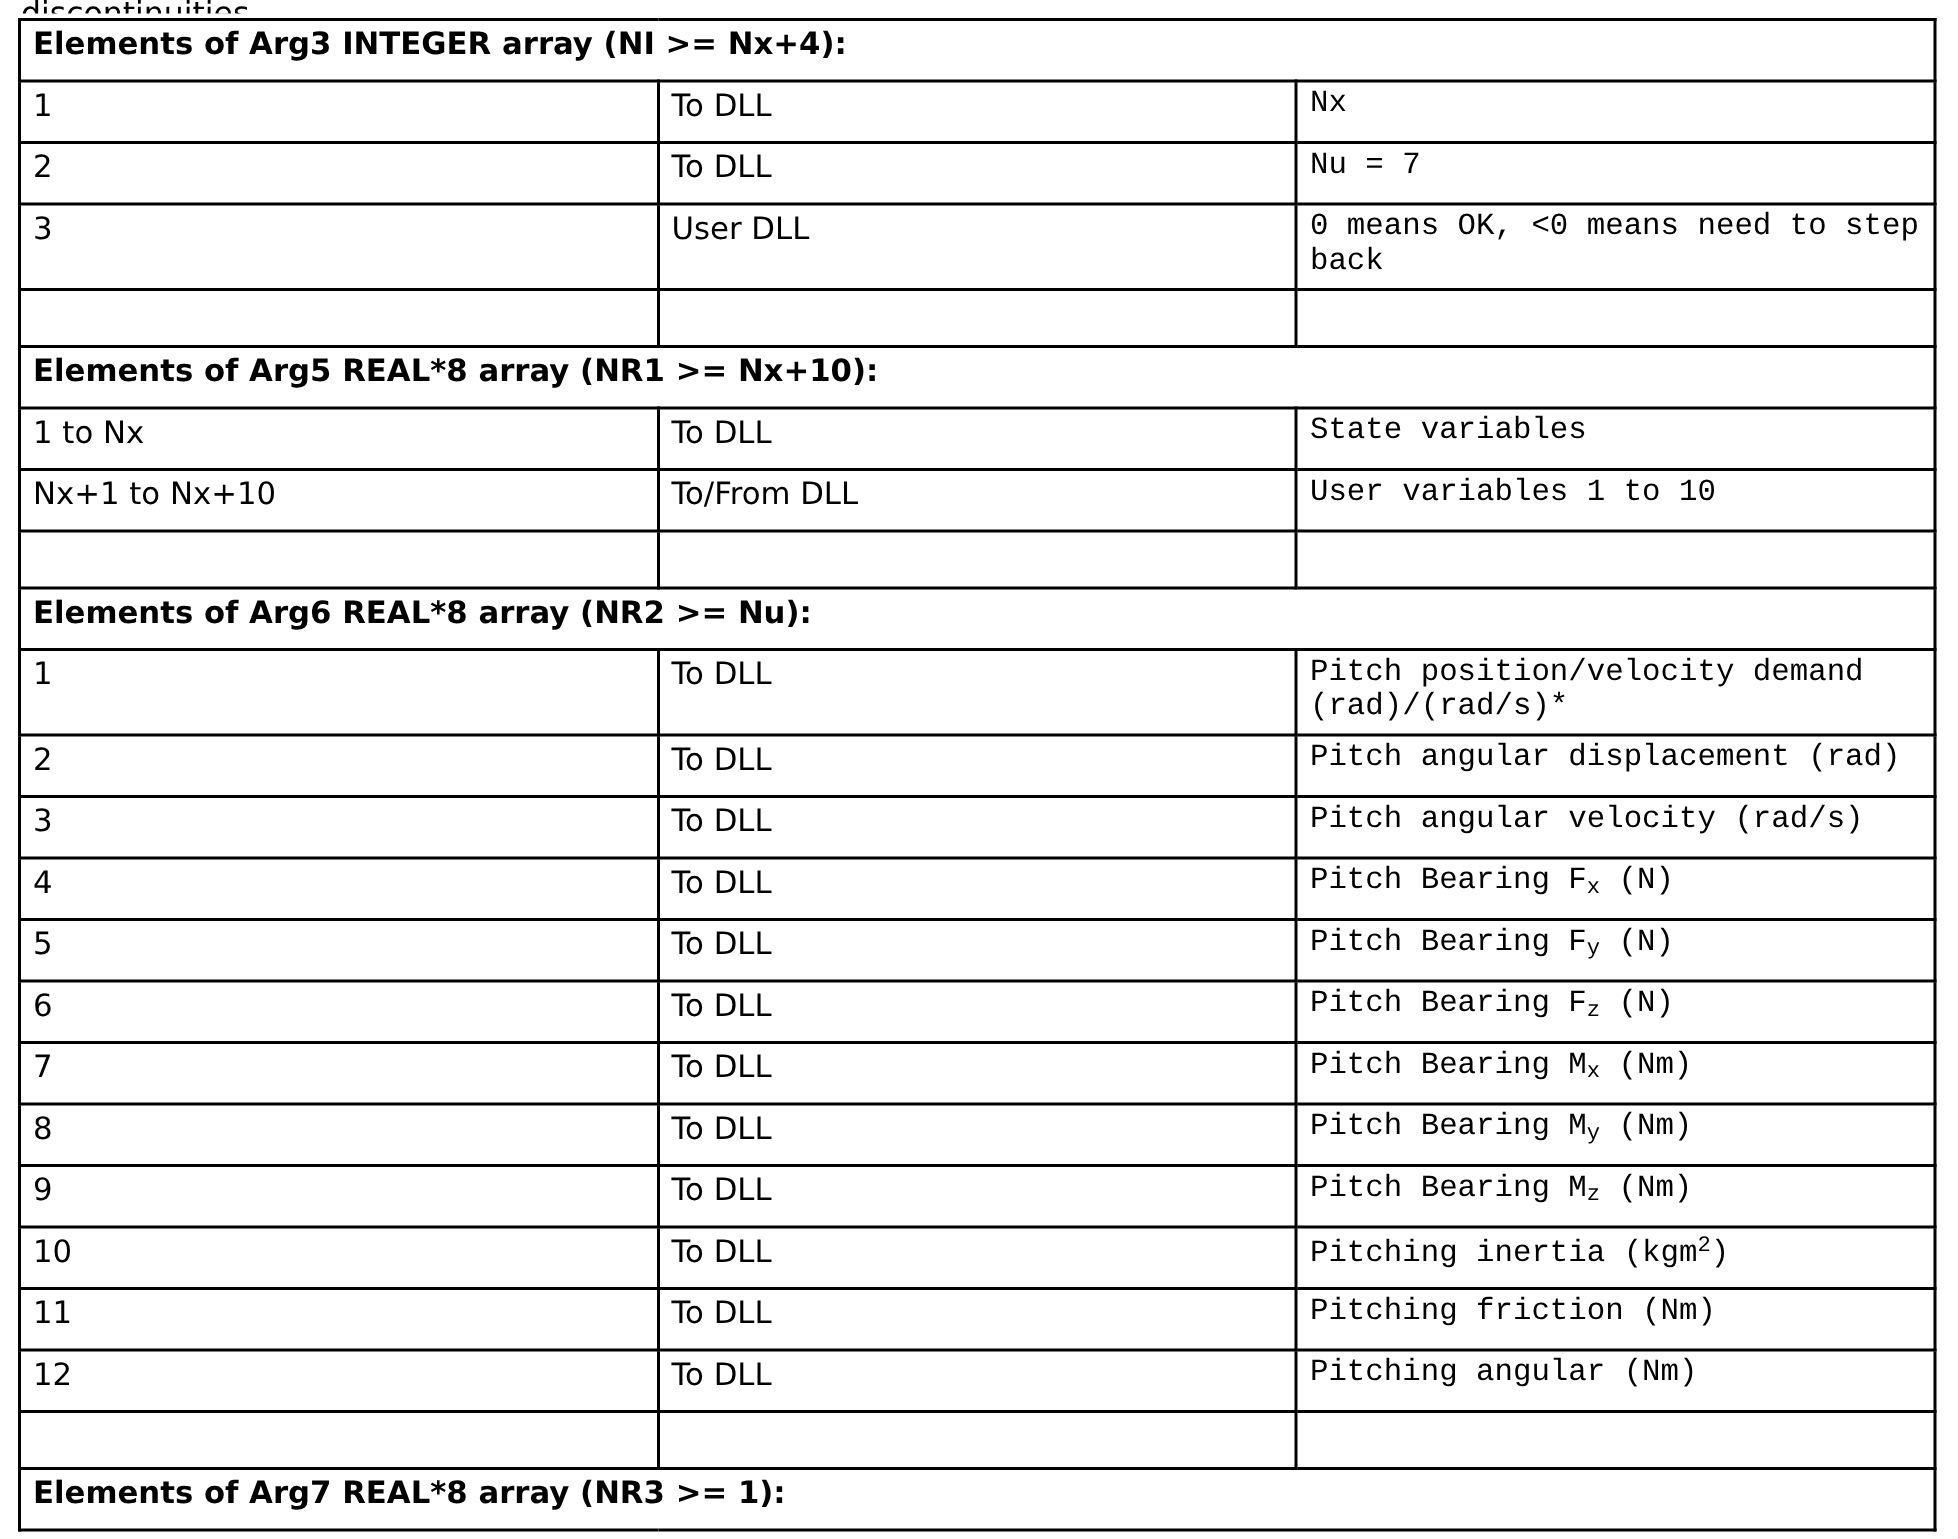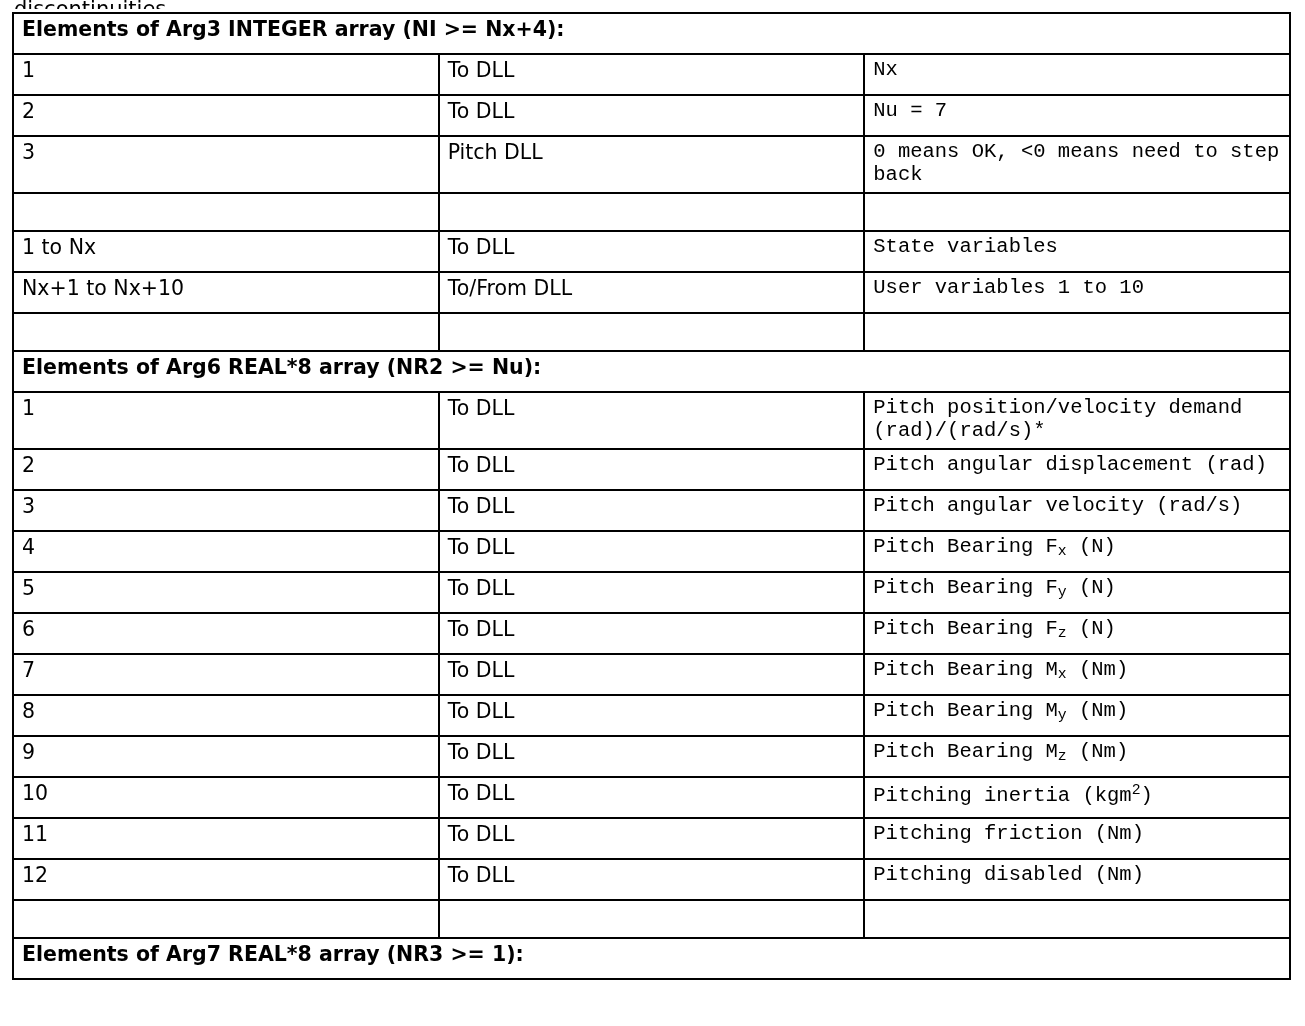--- a/index.html
+++ b/index.html
@@ -82,27 +82,30 @@
           <td class="c2">To DLL</td>
           <td class="c3">Nx</td>
         </tr>
         <tr class="data">
           <td class="c1">2</td>
           <td class="c2">To DLL</td>
           <td class="c3">Nu = 7</td>
         </tr>
         <tr class="data">
           <td class="c1">3</td>
-          <td class="c2">Pitch DLL</td>
+          <td class="c2">User DLL</td>
           <td class="c3">0 means OK, &lt;0 means need to step back</td>
         </tr>
         <tr class="blank">
           <td class="c1"></td>
           <td class="c2"></td>
           <td class="c3"></td>
+        </tr>
+        <tr class="section">
+          <td colspan="3">Elements of Arg5 REAL*8 array (NR1 &gt;= Nx+10):</td>
         </tr>
         <tr class="data">
           <td class="c1">1 to Nx</td>
           <td class="c2">To DLL</td>
           <td class="c3">State variables</td>
         </tr>
         <tr class="data">
           <td class="c1">Nx+1 to Nx+10</td>
           <td class="c2">To/From DLL</td>
           <td class="c3">User variables 1 to 10</td>
@@ -166,21 +169,21 @@
           <td class="c3">Pitching inertia (kgm<sup>2</sup>)</td>
         </tr>
         <tr class="data">
           <td class="c1">11</td>
           <td class="c2">To DLL</td>
           <td class="c3">Pitching friction (Nm)</td>
         </tr>
         <tr class="data">
           <td class="c1">12</td>
           <td class="c2">To DLL</td>
-          <td class="c3">Pitching disabled (Nm)</td>
+          <td class="c3">Pitching angular (Nm)</td>
         </tr>
         <tr class="blank">
           <td class="c1"></td>
           <td class="c2"></td>
           <td class="c3"></td>
         </tr>
         <tr class="section">
           <td colspan="3">Elements of Arg7 REAL*8 array (NR3 &gt;= 1):</td>
         </tr>
       </tbody>

